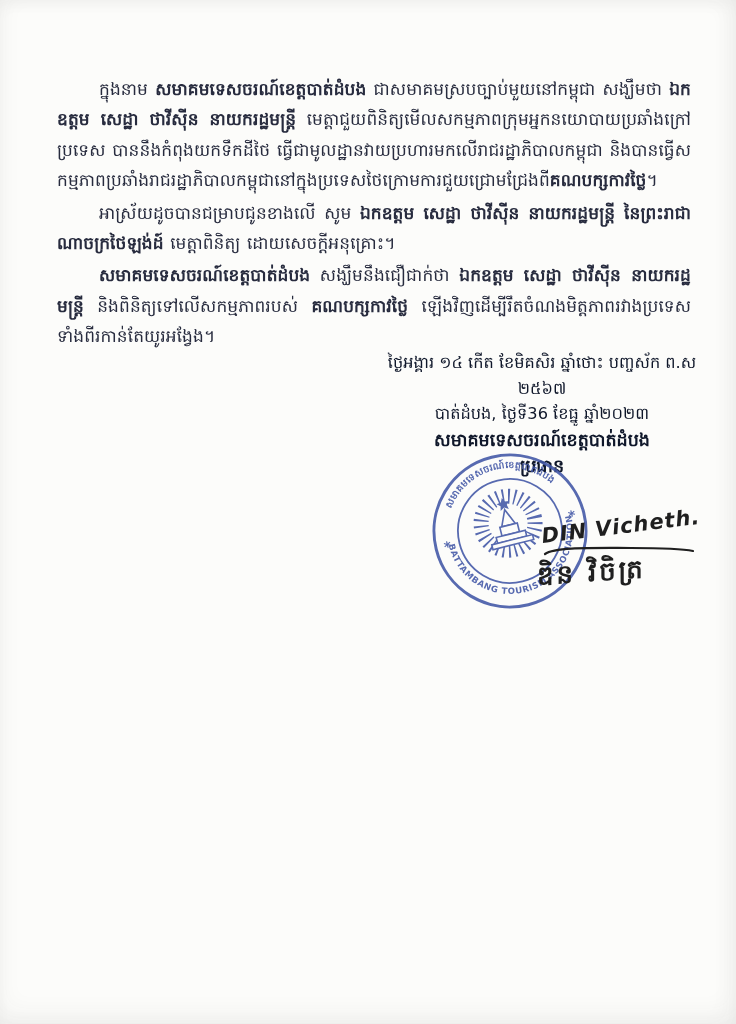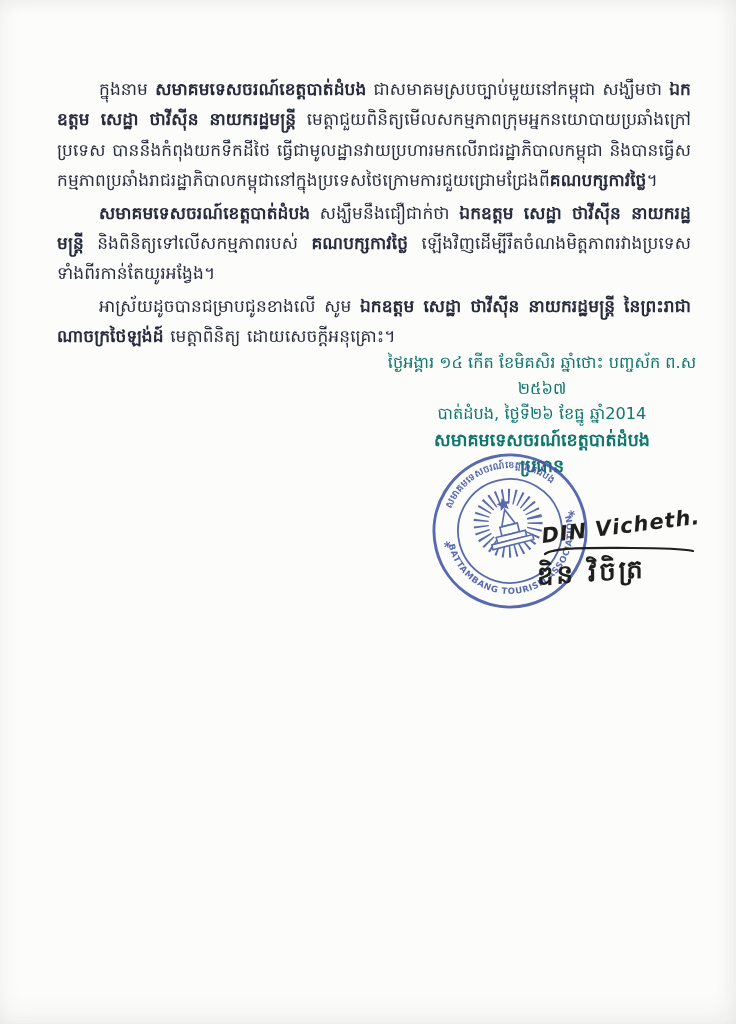--- a/index.html
+++ b/index.html
@@ -40,21 +40,21 @@
 
   
   .date-block {
     position: absolute;
     top: 350px;
     right: 20px;
     width: 348px;
     text-align: center;
     font-size: 16.2px;
     line-height: 25.5px;
-    color: #0f766e;
+    color: #0f172a;
   }
   .date-block .org-line { font-weight: bold; font-size: 17.5px; line-height: 26px; }
   .date-block .title-line { font-weight: bold; font-size: 17.5px; line-height: 27px; font-family: Liberation Serif, serif; }
 
   
   .stamp {
     position: absolute;
     left: 430px;
     top: 451px;
     width: 160px;
@@ -107,27 +107,27 @@
     color: #1f1f1f;
   }
 </style>
 </head>
 <body>
 
 <div class="page">
 
   <div class="letter-body">
     <p class="para"><span>ក្នុងនាម </span><span class="b">សមាគមទេសចរណ៍ខេត្តបាត់ដំបង</span><span> ជាសមាគមស្របច្បាប់មួយនៅកម្ពុជា សង្ឃឹមថា </span><span class="b">ឯកឧត្តម សេដ្ឋា ថាវីស៊ីន នាយករដ្ឋមន្ត្រី</span><span> មេត្តាជួយពិនិត្យមើលសកម្មភាពក្រុមអ្នកនយោបាយប្រឆាំងក្រៅប្រទេស បាននឹងកំពុងយកទឹកដីថៃ ធ្វើជាមូលដ្ឋានវាយប្រហារមកលើរាជរដ្ឋាភិបាលកម្ពុជា និងបានធ្វើសកម្មភាពប្រឆាំងរាជរដ្ឋាភិបាលកម្ពុជានៅក្នុងប្រទេសថៃក្រោមការជួយជ្រោមជ្រែងពី</span><span class="b">គណបក្សកាវថ្លៃ</span><span>។</span></p>
+    <p class="para"><span>អាស្រ័យដូចបានជម្រាបជូនខាងលើ សូម </span><span class="b">ឯកឧត្តម សេដ្ឋា ថាវីស៊ីន នាយករដ្ឋមន្ត្រី នៃព្រះរាជាណាចក្រថៃឡង់ដ៍</span><span> មេត្តាពិនិត្យ ដោយសេចក្តីអនុគ្រោះ។</span></p>
     <p class="para"><span class="b">សមាគមទេសចរណ៍ខេត្តបាត់ដំបង</span><span> សង្ឃឹមនឹងជឿជាក់ថា </span><span class="b">ឯកឧត្តម សេដ្ឋា ថាវីស៊ីន នាយករដ្ឋមន្ត្រី</span><span> និងពិនិត្យទៅលើសកម្មភាពរបស់ </span><span class="b">គណបក្សកាវថ្លៃ</span><span> ឡើងវិញដើម្បីរឹតចំណងមិត្តភាពរវាងប្រទេសទាំងពីរកាន់តែយូរអង្វែង។</span></p>
-    <p class="para"><span>អាស្រ័យដូចបានជម្រាបជូនខាងលើ សូម </span><span class="b">ឯកឧត្តម សេដ្ឋា ថាវីស៊ីន នាយករដ្ឋមន្ត្រី នៃព្រះរាជាណាចក្រថៃឡង់ដ៍</span><span> មេត្តាពិនិត្យ ដោយសេចក្តីអនុគ្រោះ។</span></p>
   </div>
 
   <div class="date-block">
     <div>ថ្ងៃអង្គារ ១៤ កើត ខែមិគសិរ ឆ្នាំថោះ បញ្ចស័ក ព.ស ២៥៦៧</div>
-    <div>បាត់ដំបង, ថ្ងៃទី២៦ ខែធ្នូ ឆ្នាំ2014</div>
+    <div>បាត់ដំបង, ថ្ងៃទី36 ខែធ្នូ ឆ្នាំ២០២៣</div>
     <div class="org-line">សមាគមទេសចរណ៍ខេត្តបាត់ដំបង</div>
     <div class="title-line">ប្រធាន</div>
   </div>
 
   <div class="stamp">
     <svg viewBox="0 0 160 160">
       <g transform="rotate(-14 80 80)">
         <circle class="ring" cx="80" cy="80" r="76" stroke-width="3"></circle>
         <circle class="ring" cx="80" cy="80" r="52" stroke-width="1.8"></circle>
 

